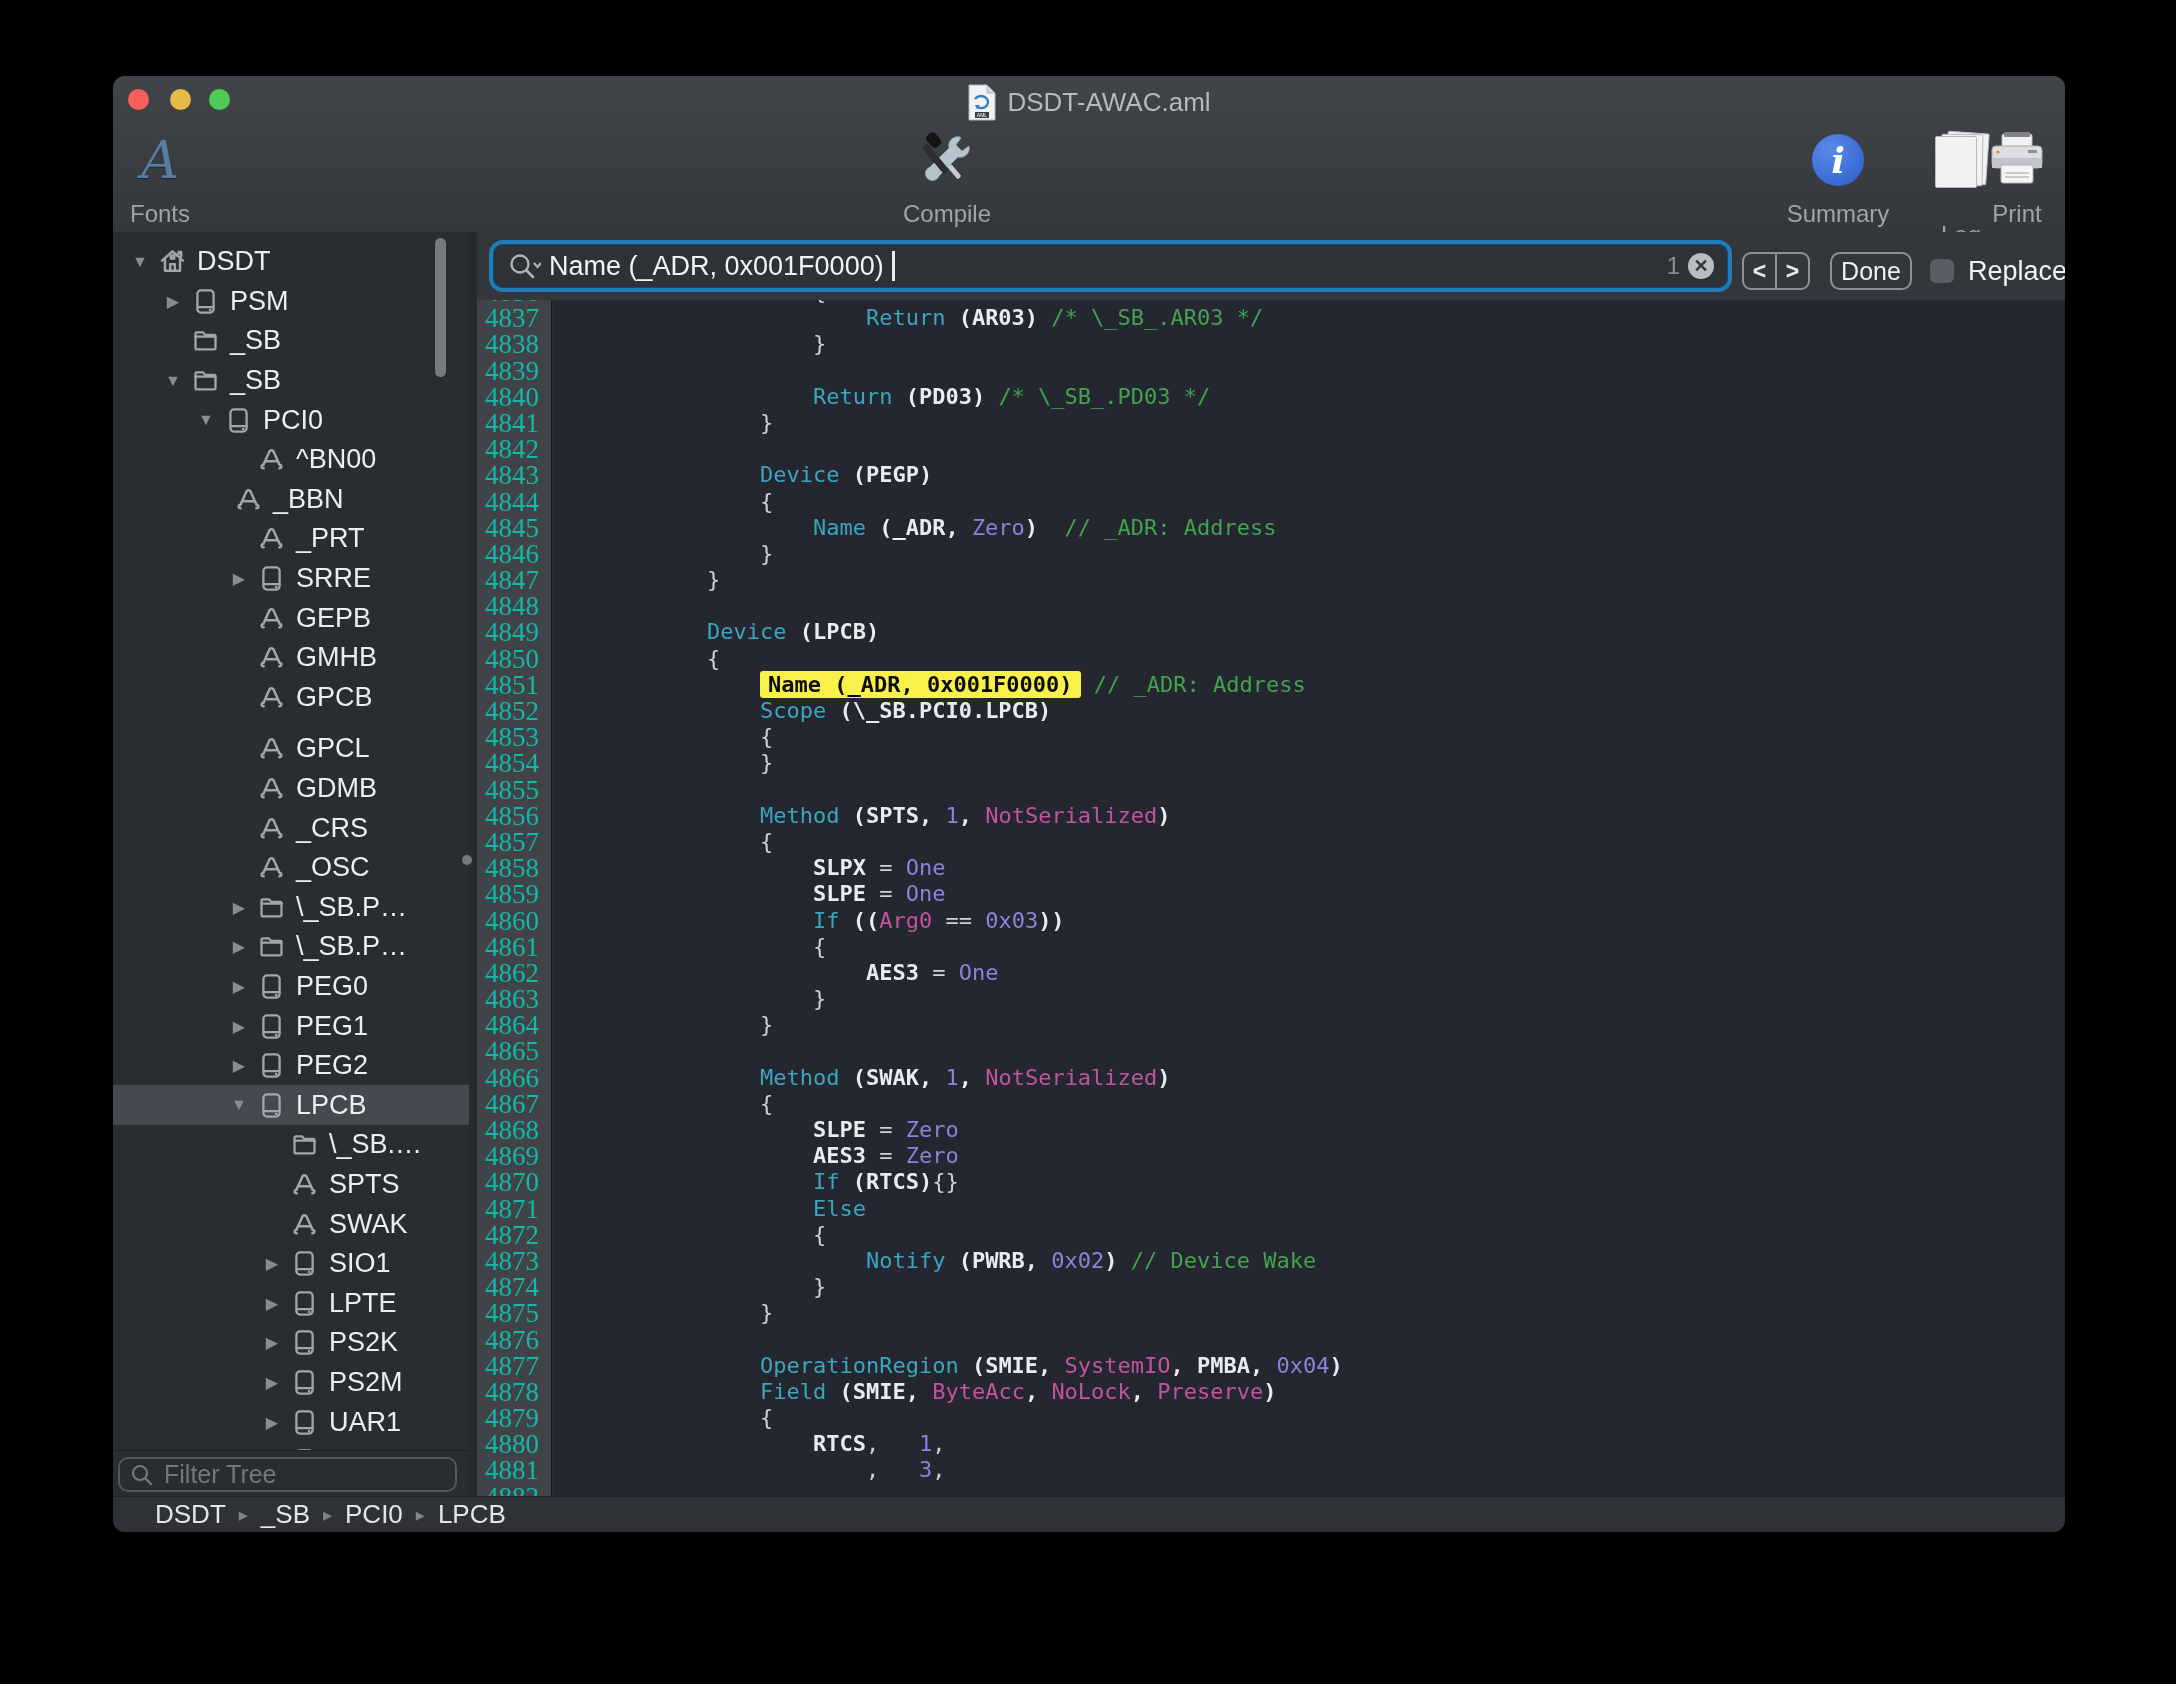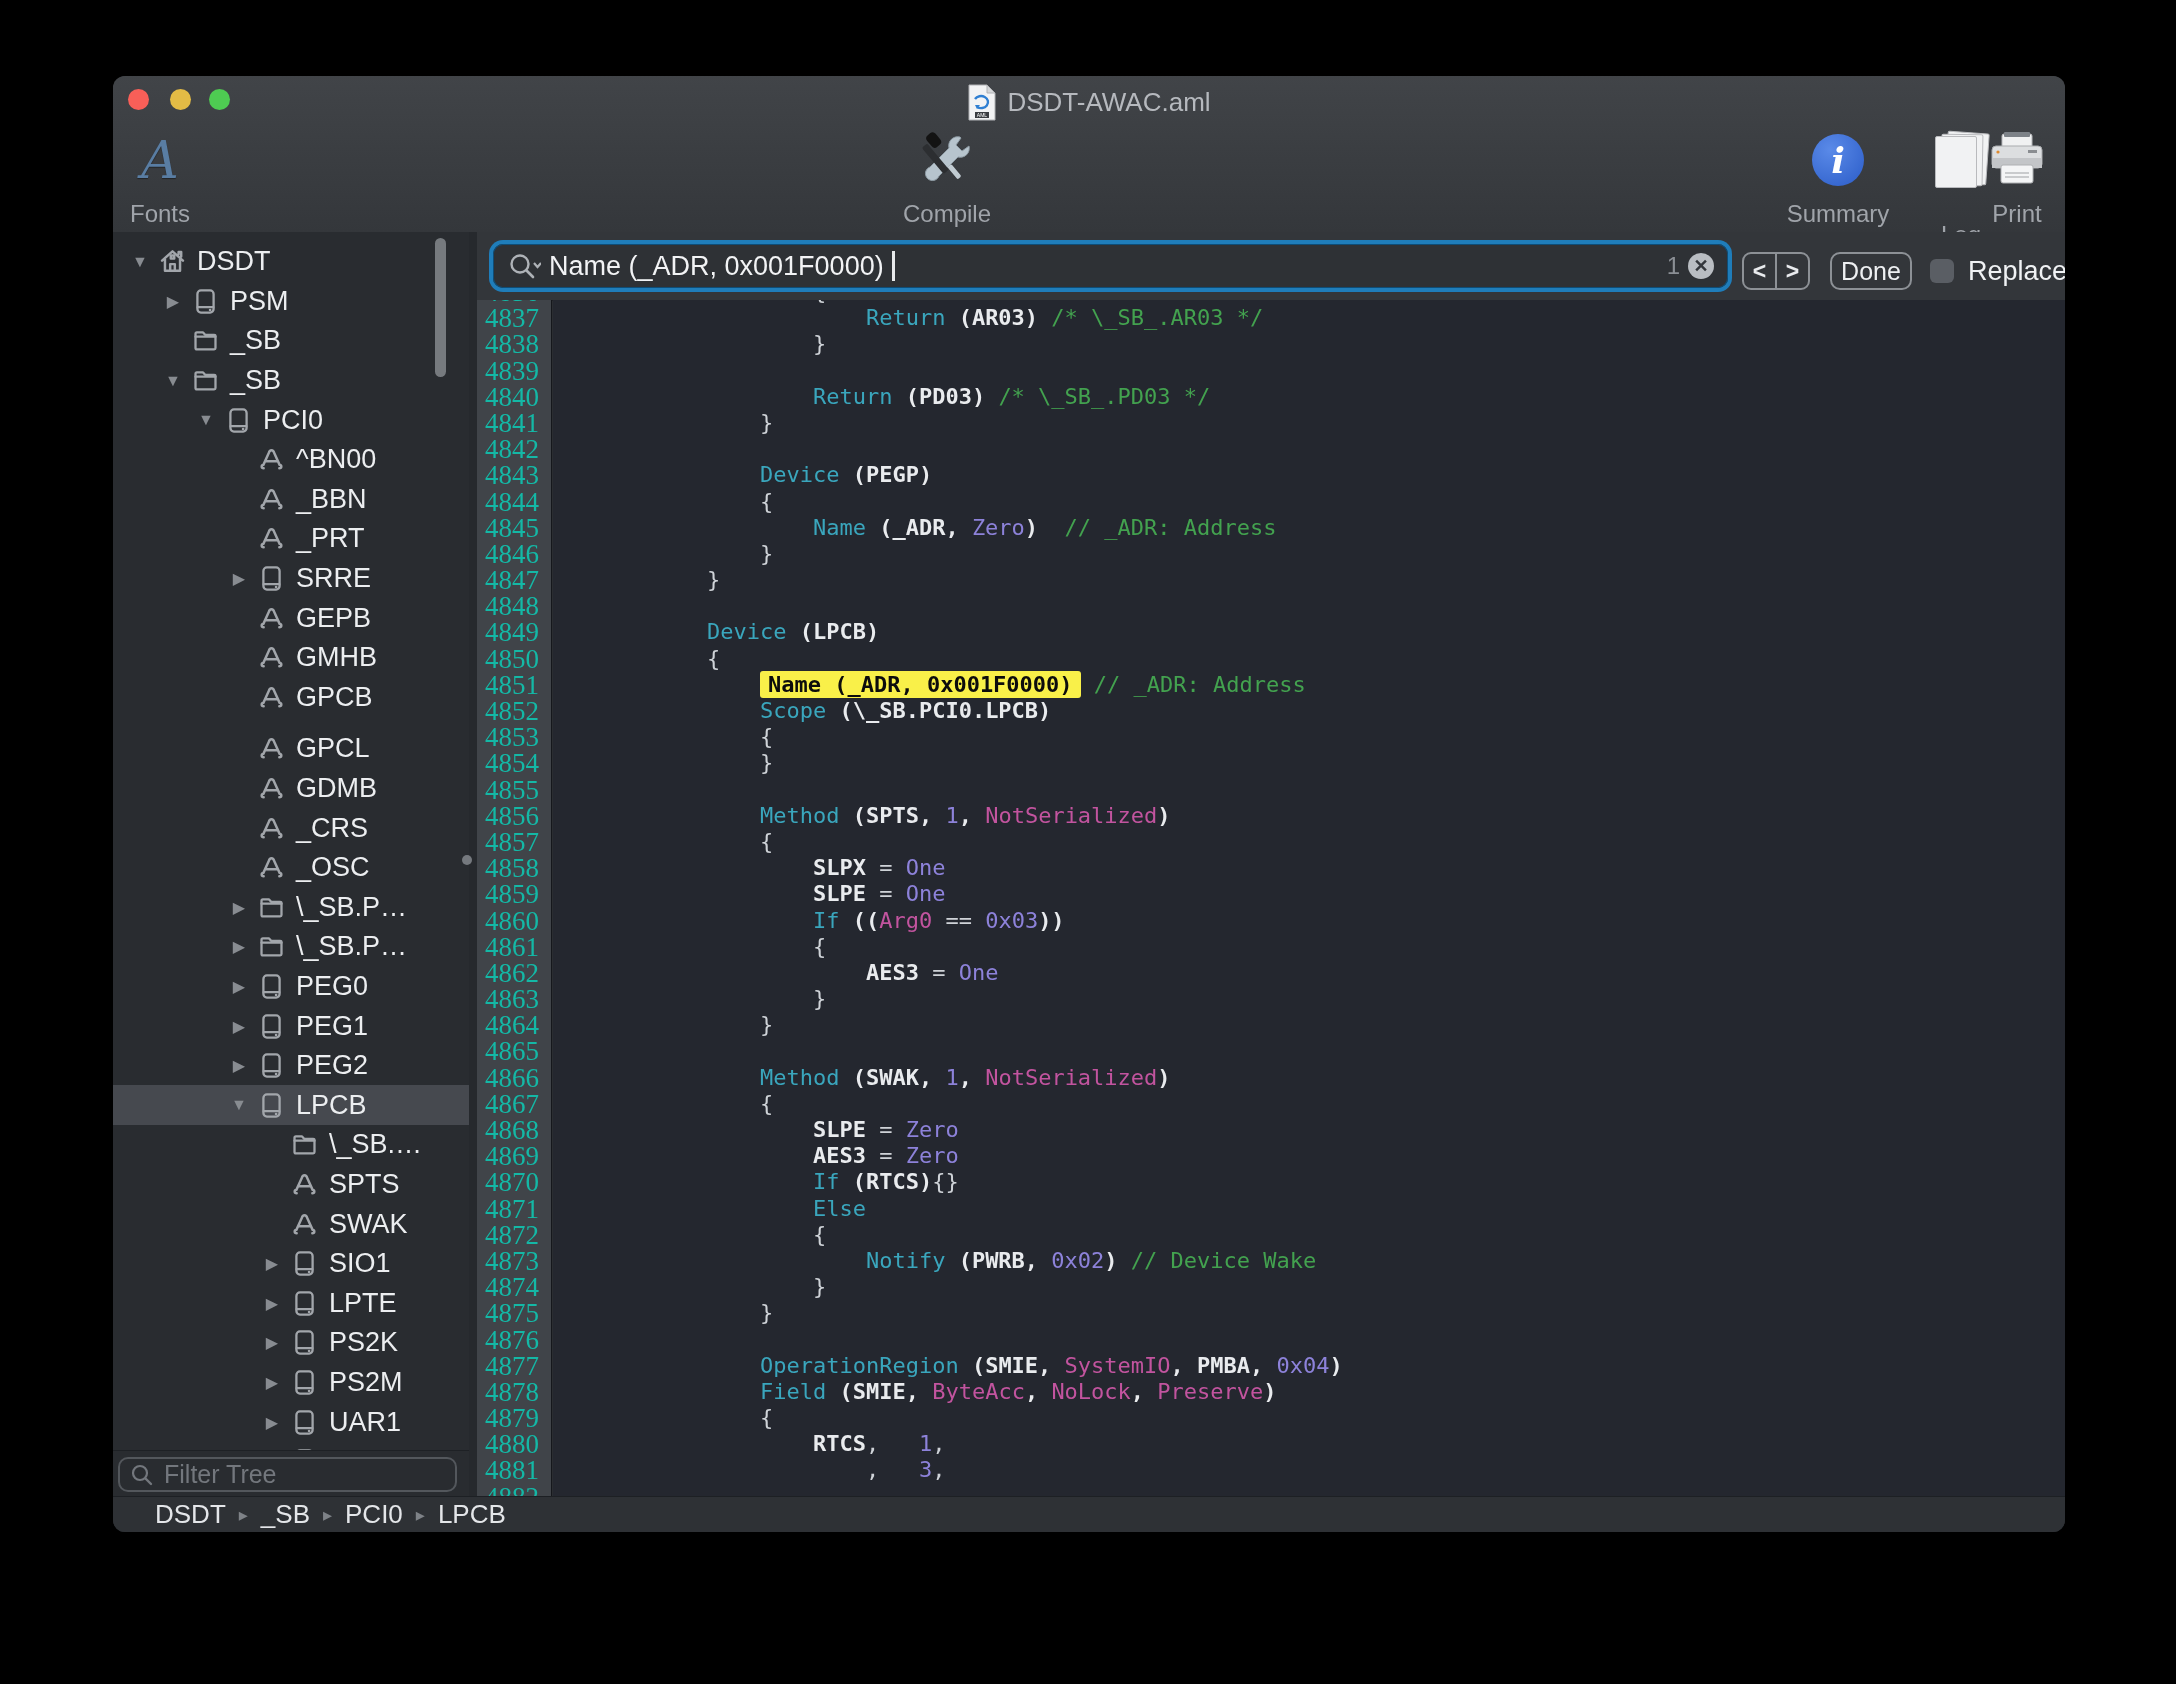--- a/index.html
+++ b/index.html
@@ -265,21 +265,21 @@
         </div>
         <div class="trow" style="padding-left: 113px;">
           <span class="disc"></span>
           <span class="ticon">
             <svg width="29" height="29" viewBox="0 0 20 20">
               <path fill="none" stroke="#a2a6ab" stroke-width="1.7" stroke-linecap="round" stroke-linejoin="round" d="M4.6 16 c-1.8 0-1.8-2.2-0.2-2.3 L8.2 5.4 M15.4 16 c1.8 0 1.8-2.2 0.2-2.3 L11.8 5.4 M8.2 5.4 c0.5-2.4 3.1-2.4 3.6 0 M6.2 11.2 h7.6"></path>
             </svg>
           </span>
           <span class="tlabel">^BN00</span>
         </div>
-        <div class="trow" style="padding-left: 113px; text-align: center;">
+        <div class="trow" style="padding-left: 90px; text-align: center;">
           <span class="disc"></span>
           <span class="ticon">
             <svg width="29" height="29" viewBox="0 0 20 20">
               <path fill="none" stroke="#a2a6ab" stroke-width="1.7" stroke-linecap="round" stroke-linejoin="round" d="M4.6 16 c-1.8 0-1.8-2.2-0.2-2.3 L8.2 5.4 M15.4 16 c1.8 0 1.8-2.2 0.2-2.3 L11.8 5.4 M8.2 5.4 c0.5-2.4 3.1-2.4 3.6 0 M6.2 11.2 h7.6"></path>
             </svg>
           </span>
           <span class="tlabel">_BBN</span>
         </div>
         <div class="trow" style="padding-left: 113px;">
           <span class="disc"></span>

